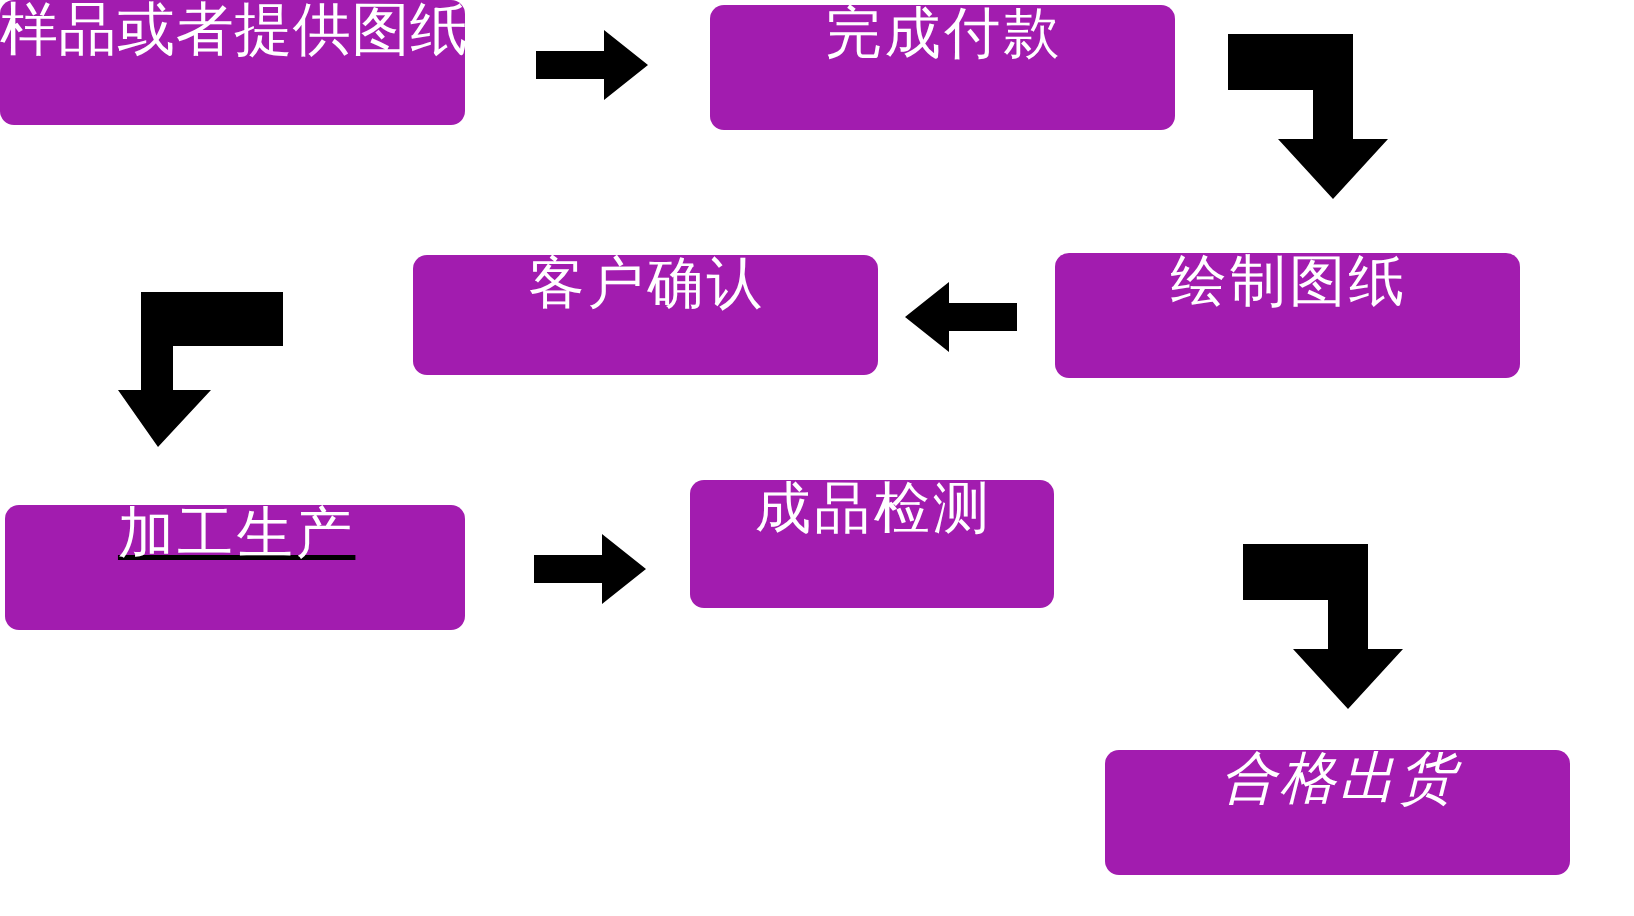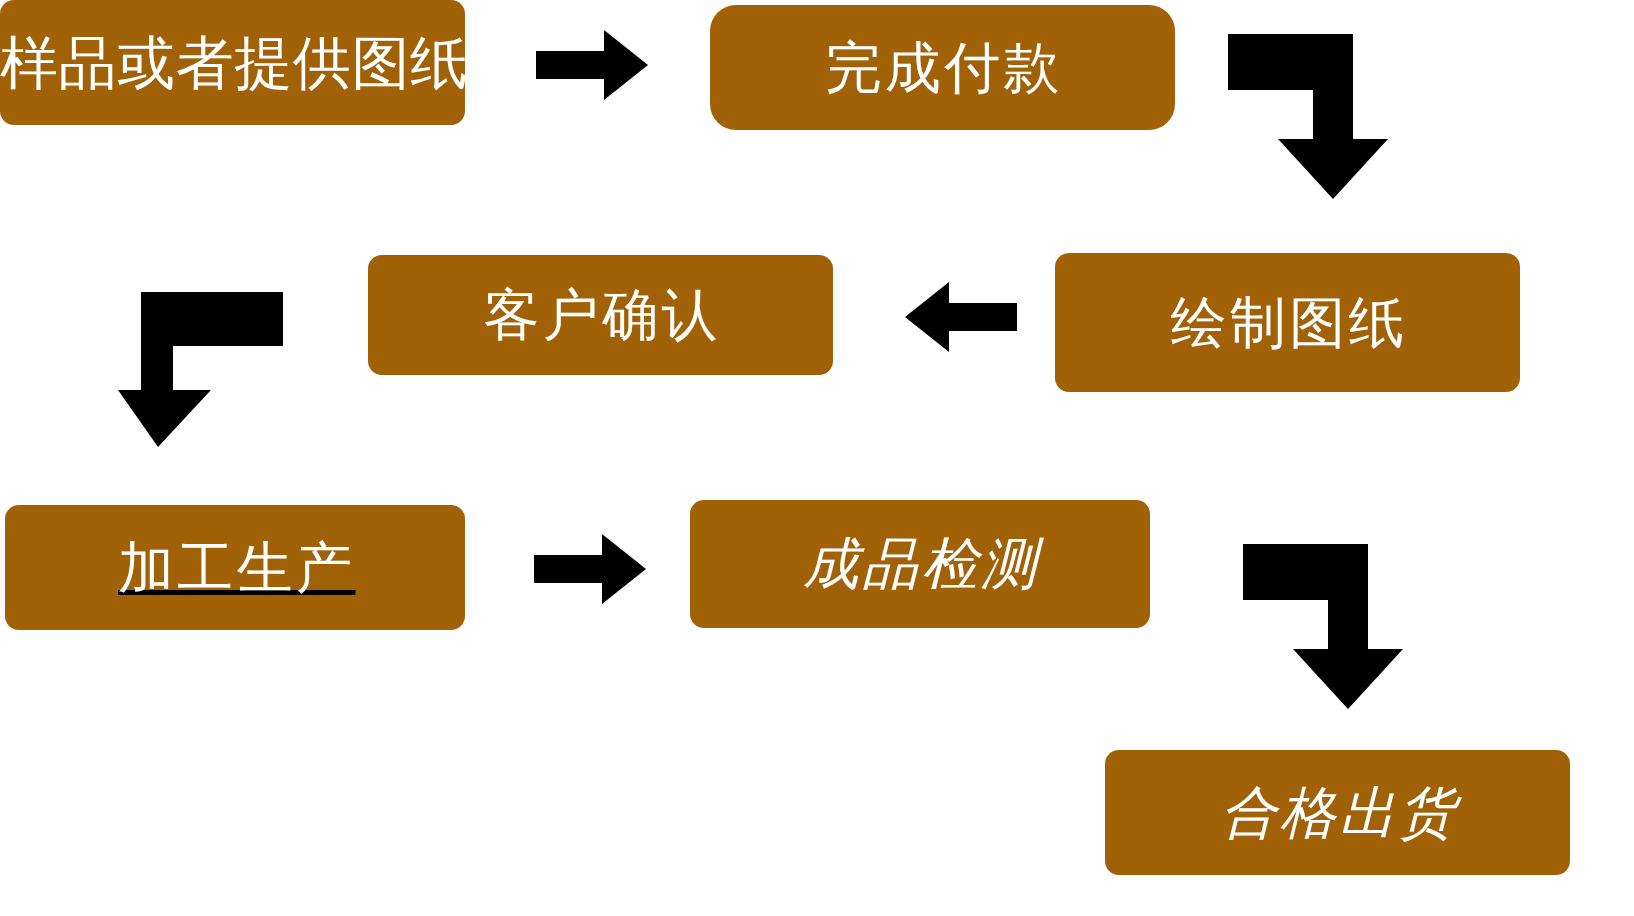--- a/index.html
+++ b/index.html
@@ -12,24 +12,23 @@
   }
   #flowchart-canvas {
     position: relative;
     width: 1634px;
     height: 916px;
     background: #ffffff;
     overflow: hidden;
   }
   .node-box {
     position: absolute;
-    background: #a16207;
+    background: #a21caf;
     border-radius: 14px;
     display: flex;
-    align-items: center;
     justify-content: center;
     box-sizing: border-box;
   }
   .node-label {
     color: #ffffff;
     font-family: "Liberation Sans", "DejaVu Sans", sans-serif;
     font-weight: 400;
     white-space: nowrap;
     line-height: 1;
     letter-spacing: 0.06em;
@@ -52,61 +51,61 @@
   <div class="node-box" style="left:0px; top:0px; width:465px; height:125px;">
     <span class="node-label size-lg">样品或者提供图纸</span>
   </div>
 
   <div class="connector" style="left:536px; top:30px; width:112px; height:70px;">
     <svg width="112" height="70" viewBox="0 0 112 70" aria-hidden="true">
       <polygon points="0,21 68,21 68,0 112,35 68,70 68,49 0,49" fill="#000000"></polygon>
     </svg>
   </div>
 
-  <div class="node-box" style="left:710px; top:5px; width:465px; height:125px;border-radius:26px;">
+  <div class="node-box" style="left:710px; top:5px; width:465px; height:125px;">
     <span class="node-label size-md">完成付款</span>
   </div>
 
   <div class="connector" style="left:1228px; top:34px; width:160px; height:165px;">
     <svg width="160" height="165" viewBox="0 0 160 165" aria-hidden="true">
       <polygon points="0,0 125,0 125,105 160,105 105,165 50,105 85,105 85,56 0,56" fill="#000000"></polygon>
     </svg>
   </div>
 
   <div class="connector" style="left:118px; top:292px; width:165px; height:155px;">
     <svg width="165" height="155" viewBox="0 0 165 155" aria-hidden="true">
       <polygon points="165,0 165,54 55,54 55,98 93,98 40,155 0,98 23,98 23,0" fill="#000000"></polygon>
     </svg>
   </div>
 
-  <div class="node-box" style="left:368px; top:255px; width:465px; height:120px;">
+  <div class="node-box" style="left:413px; top:255px; width:465px; height:120px;">
     <span class="node-label size-md">客户确认</span>
   </div>
 
   <div class="connector" style="left:905px; top:282px; width:112px; height:70px;">
     <svg width="112" height="70" viewBox="0 0 112 70" aria-hidden="true">
       <polygon points="112,21 44,21 44,0 0,35 44,70 44,49 112,49" fill="#000000"></polygon>
     </svg>
   </div>
 
-  <div class="node-box" style="left:1055px; top:253px; width:465px; height:139px;">
+  <div class="node-box" style="left:1055px; top:253px; width:465px; height:125px;">
     <span class="node-label size-md">绘制图纸</span>
   </div>
 
   <div class="node-box" style="left:5px; top:505px; width:460px; height:125px;text-decoration:underline;">
     <span class="node-label size-md">加工生产</span>
   </div>
 
   <div class="connector" style="left:534px; top:534px; width:112px; height:70px;">
     <svg width="112" height="70" viewBox="0 0 112 70" aria-hidden="true">
       <polygon points="0,21 68,21 68,0 112,35 68,70 68,49 0,49" fill="#000000"></polygon>
     </svg>
   </div>
 
-  <div class="node-box" style="left:690px; top:500px; width:460px; height:128px;font-style:italic;">
+  <div class="node-box" style="left:690px; top:480px; width:364px; height:128px;">
     <span class="node-label size-md">成品检测</span>
   </div>
 
   <div class="connector" style="left:1243px; top:544px; width:160px; height:165px;">
     <svg width="160" height="165" viewBox="0 0 160 165" aria-hidden="true">
       <polygon points="0,0 125,0 125,105 160,105 105,165 50,105 85,105 85,56 0,56" fill="#000000"></polygon>
     </svg>
   </div>
 
   <div class="node-box" style="left:1105px; top:750px; width:465px; height:125px;font-style:italic;">

